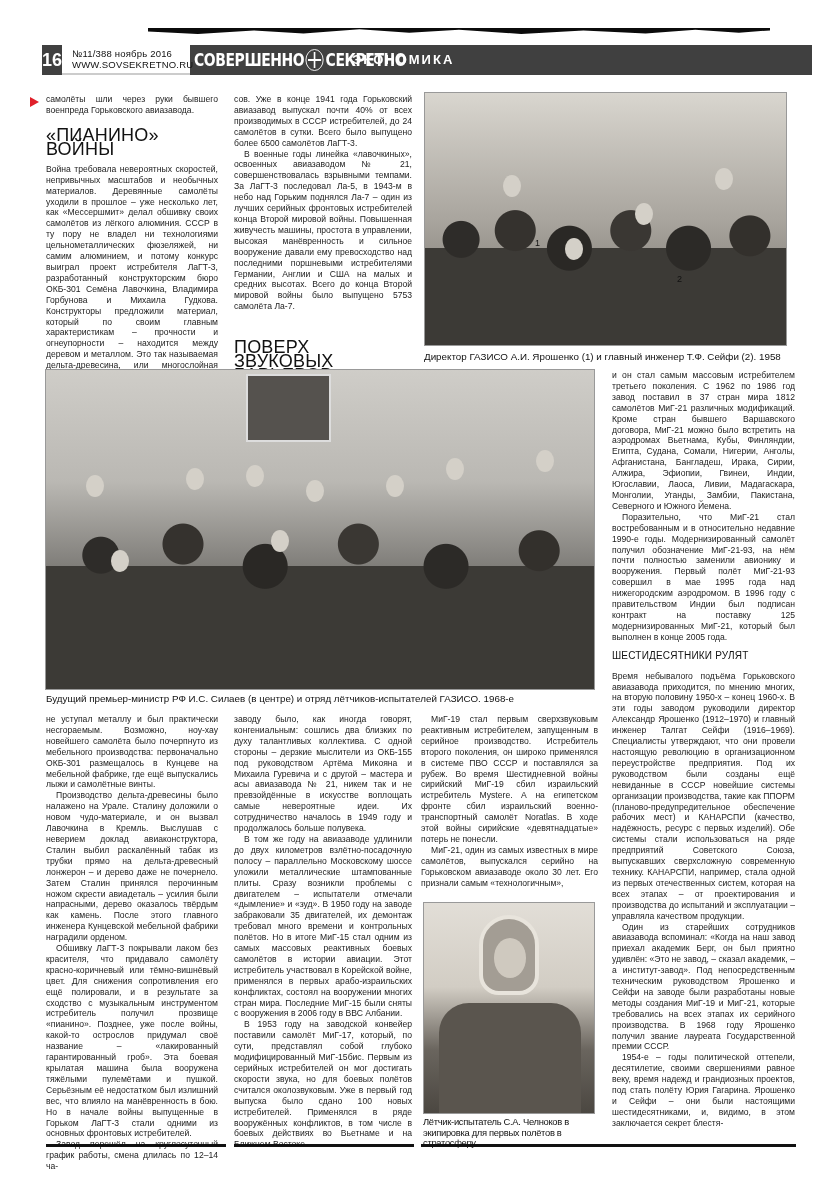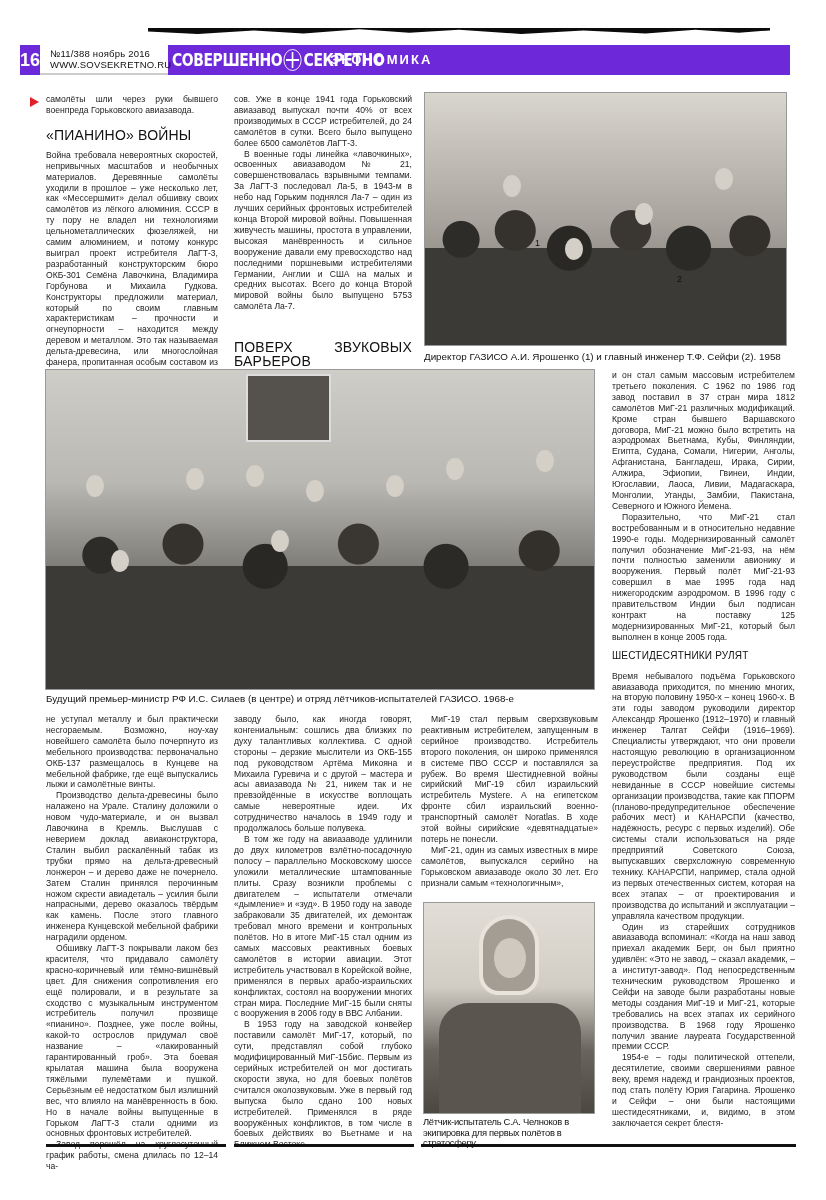--- a/index.html
+++ b/index.html
@@ -1,34 +1,34 @@
 <!DOCTYPE html>
 <html><head>
 <meta charset="utf-8">
 <style>
   * { box-sizing: border-box; margin: 0; padding: 0; }
   html, body { width: 826px; height: 1200px; background: #ffffff; overflow: hidden; }
   body { position: relative; font-family: "Liberation Sans", sans-serif; color: #1a1a1a; }
 
   
-  .masthead { position: absolute; left: 20px; top: 45px; width: 770px; height: 30px; background: #6d28d9; }
+  .masthead { position: absolute; left: 42px; top: 45px; width: 770px; height: 30px; background: #404040; }
   .page-num { position: absolute; left: 0; top: 0; width: 20px; height: 30px; color: #fff; font-weight: bold; font-size: 18px; line-height: 30px; text-align: center; }
   .issue-box { position: absolute; left: 20px; top: 0; width: 128px; height: 30px; background: #fff; border-bottom: 2px solid #ccc; padding: 3px 8px 0 10px; font-size: 9.5px; line-height: 11px; color: #111; letter-spacing: 0.2px; }
   .brand { position: absolute; left: 152px; top: 0; height: 30px; display: flex; align-items: center; color: #fff; font-weight: bold; font-size: 17px; letter-spacing: -0.5px; font-family: "DejaVu Sans", sans-serif; transform: scaleX(0.82); transform-origin: left center; }
   .brand .logo { width: 22px; height: 22px; border: 1.5px solid #fff; border-radius: 50%; margin: 0 2px; position: relative; }
   .brand .logo::before { content: ""; position: absolute; left: 9px; top: 2px; width: 2px; height: 16px; background: #fff; }
   .brand .logo::after { content: ""; position: absolute; left: 2px; top: 9px; width: 16px; height: 2px; background: #fff; }
   .section { position: absolute; left: 310px; top: 0; height: 30px; line-height: 30px; color: #fff; font-weight: bold; font-size: 13px; letter-spacing: 2px; }
   .torn { position: absolute; left: 148px; top: 28px; width: 622px; height: 6px; background: #0b0b0b; clip-path: polygon(0 0,100% 0,100% 40%,95% 80%,88% 30%,80% 90%,70% 40%,60% 100%,50% 30%,42% 80%,34% 20%,25% 90%,17% 40%,8% 100%,0 60%); }
 
   
   .col { position: absolute; font-size: 8.6px; line-height: 10.9px; text-align: justify; color: #1c1c1c; }
   .col p { text-indent: 10px; }
   .col p.noind { text-indent: 0; }
-  .col h2 { font-weight: normal; font-size: 14px; line-height: 14px; margin: 10px 0 8px 0; color: #111; letter-spacing: 0.2px; }
+  .col h2 { font-weight: normal; font-size: 18px; line-height: 14px; margin: 10px 0 8px 0; color: #111; letter-spacing: 0.2px; }
   .marker { position: absolute; left: 30px; top: 97px; width: 0; height: 0; border-top: 5px solid transparent; border-bottom: 5px solid transparent; border-left: 9px solid #e0202a; }
 
   
   .photo { position: absolute; background: linear-gradient(180deg,#b8b6b0 0%,#8e8b85 45%,#55524d 100%); border: 1px solid #999; overflow: hidden; }
   .photo .people { position: absolute; left: 0; right: 0; bottom: 0; height: 70%; background:
       radial-gradient(circle at 10% 40%, #2e2c29 0 18px, transparent 19px),
       radial-gradient(circle at 25% 35%, #35322e 0 20px, transparent 21px),
       radial-gradient(circle at 40% 45%, #2a2825 0 22px, transparent 23px),
       radial-gradient(circle at 57% 35%, #3a3733 0 20px, transparent 21px),
       radial-gradient(circle at 73% 45%, #2c2a27 0 22px, transparent 23px),
@@ -105,21 +105,21 @@
 <div class="col" style="left:612px; top:370px; width:183px;">
   <p class="noind">и он стал самым массовым истребителем третьего поколения. С 1962 по 1986 год завод поставил в 37 стран мира 1812 самолётов МиГ-21 различных модификаций. Кроме стран бывшего Варшавского договора, МиГ-21 можно было встретить на аэродромах Вьетнама, Кубы, Финляндии, Египта, Судана, Сомали, Нигерии, Анголы, Афганистана, Бангладеш, Ирака, Сирии, Алжира, Эфиопии, Гвинеи, Индии, Югославии, Лаоса, Ливии, Мадагаскара, Монголии, Уганды, Замбии, Пакистана, Северного и Южного Йемена.</p>
   <p>Поразительно, что МиГ-21 стал востребованным и в относительно недавние 1990-е годы. Модернизированный самолёт получил обозначение МиГ-21-93, на нём почти полностью заменили авионику и вооружения. Первый полёт МиГ-21-93 совершил в мае 1995 года над нижегородским аэродромом. В 1996 году с правительством Индии был подписан контракт на поставку 125 модернизированных МиГ-21, который был выполнен в конце 2005 года.</p>
   <h2 style="margin-top:6px; font-size:10px;">ШЕСТИДЕСЯТНИКИ РУЛЯТ</h2>
   <p class="noind">Время небывалого подъёма Горьковского авиазавода приходится, по мнению многих, на вторую половину 1950-х – конец 1960-х. В эти годы заводом руководили директор Александр Ярошенко (1912–1970) и главный инженер Талгат Сейфи (1916–1969). Специалисты утверждают, что они провели настоящую революцию в организационном переустройстве предприятия. Под их руководством были созданы ещё невиданные в СССР новейшие системы организации производства, такие как ППОРМ (планово-предупредительное обеспечение рабочих мест) и КАНАРСПИ (качество, надёжность, ресурс с первых изделий). Обе системы стали использоваться на ряде предприятий Советского Союза, выпускавших сверхсложную современную технику. КАНАРСПИ, например, стала одной из первых отечественных систем, которая на всех этапах – от проектирования и производства до испытаний и эксплуатации – управляла качеством продукции.</p>
   <p>Один из старейших сотрудников авиазавода вспоминал: «Когда на наш завод приехал академик Берг, он был приятно удивлён: «Это не завод, – сказал академик, – а институт-завод». Под непосредственным техническим руководством Ярошенко и Сейфи на заводе были разработаны новые методы создания МиГ-19 и МиГ-21, которые требовались на всех этапах их серийного производства. В 1968 году Ярошенко получил звание лауреата Государственной премии СССР.</p>
   <p>1954-е – годы политической оттепели, десятилетие, своими свершениями равное веку, время надежд и грандиозных проектов, под стать полёту Юрия Гагарина. Ярошенко и Сейфи – они были настоящими шестидесятниками, и, видимо, в этом заключается секрет блестя-</p>
 </div>
 
 <div class="col" style="left:46px; top:714px; width:172px;">
-  <p class="noind">не уступал металлу и был практически несгораемым. Возможно, ноу-хау новейшего самолёта было почерпнуто из мебельного производства: первоначально ОКБ-137 размещалось в Кунцеве на мебельной фабрике, где ещё выпускались лыжи и самолётные винты.</p>
+  <p class="noind">не уступал металлу и был практически несгораемым. Возможно, ноу-хау новейшего самолёта было почерпнуто из мебельного производства: первоначально ОКБ-301 размещалось в Кунцеве на мебельной фабрике, где ещё выпускались лыжи и самолётные винты.</p>
   <p>Производство дельта-древесины было налажено на Урале. Сталину доложили о новом чудо-материале, и он вызвал Лавочкина в Кремль. Выслушав с неверием доклад авиаконструктора, Сталин выбил раскалённый табак из трубки прямо на дельта-древесный лонжерон – и дерево даже не почернело. Затем Сталин принялся перочинным ножом скрести авиадеталь – усилия были напрасными, дерево оказалось твёрдым как камень. После этого главного инженера Кунцевской мебельной фабрики наградили орденом.</p>
   <p>Обшивку ЛаГТ-3 покрывали лаком без красителя, что придавало самолёту красно-коричневый или тёмно-вишнёвый цвет. Для снижения сопротивления его ещё полировали, и в результате за сходство с музыкальным инструментом истребитель получил прозвище «пианино». Позднее, уже после войны, какой-то острослов придумал своё название – «лакированный гарантированный гроб». Эта боевая крылатая машина была вооружена тяжёлыми пулемётами и пушкой. Серьёзным её недостатком был излишний вес, что влияло на манёвренность в бою. Но в начале войны выпущенные в Горьком ЛаГТ-3 стали одними из основных фронтовых истребителей.</p>
   <p>Завод перешёл на круглосуточный график работы, смена длилась по 12–14 ча-</p>
 </div>
 
 <div class="col" style="left:234px; top:714px; width:178px;">
   <p class="noind">заводу было, как иногда говорят, конгениальным: сошлись два близких по духу талантливых коллектива. С одной стороны – дерзкие мыслители из ОКБ-155 под руководством Артёма Микояна и Михаила Гуревича и с другой – мастера и асы авиазавода № 21, никем так и не превзойдённые в искусстве воплощать самые невероятные идеи. Их сотрудничество началось в 1949 году и продолжалось больше полувека.</p>
   <p>В том же году на авиазаводе удлинили до двух километров взлётно-посадочную полосу – параллельно Московскому шоссе уложили металлические штампованные плиты. Сразу возникли проблемы с двигателем – испытатели отмечали «дымление» и «зуд». В 1950 году на заводе забраковали 35 двигателей, их демонтаж требовал много времени и контрольных полётов. Но в итоге МиГ-15 стал одним из самых массовых реактивных боевых самолётов в истории авиации. Этот истребитель участвовал в Корейской войне, применялся в первых арабо-израильских конфликтах, состоял на вооружении многих стран мира. Последние МиГ-15 были сняты с вооружения в 2006 году в ВВС Албании.</p>
   <p>В 1953 году на заводской конвейер поставили самолёт МиГ-17, который, по сути, представлял собой глубоко модифицированный МиГ-15бис. Первым из серийных истребителей он мог достигать скорости звука, но для боевых полётов считался околозвуковым. Уже в первый год выпуска было сдано 100 новых истребителей. Применялся в ряде вооружённых конфликтов, в том числе в боевых действиях во Вьетнаме и на Ближнем Востоке.</p>
 </div>

